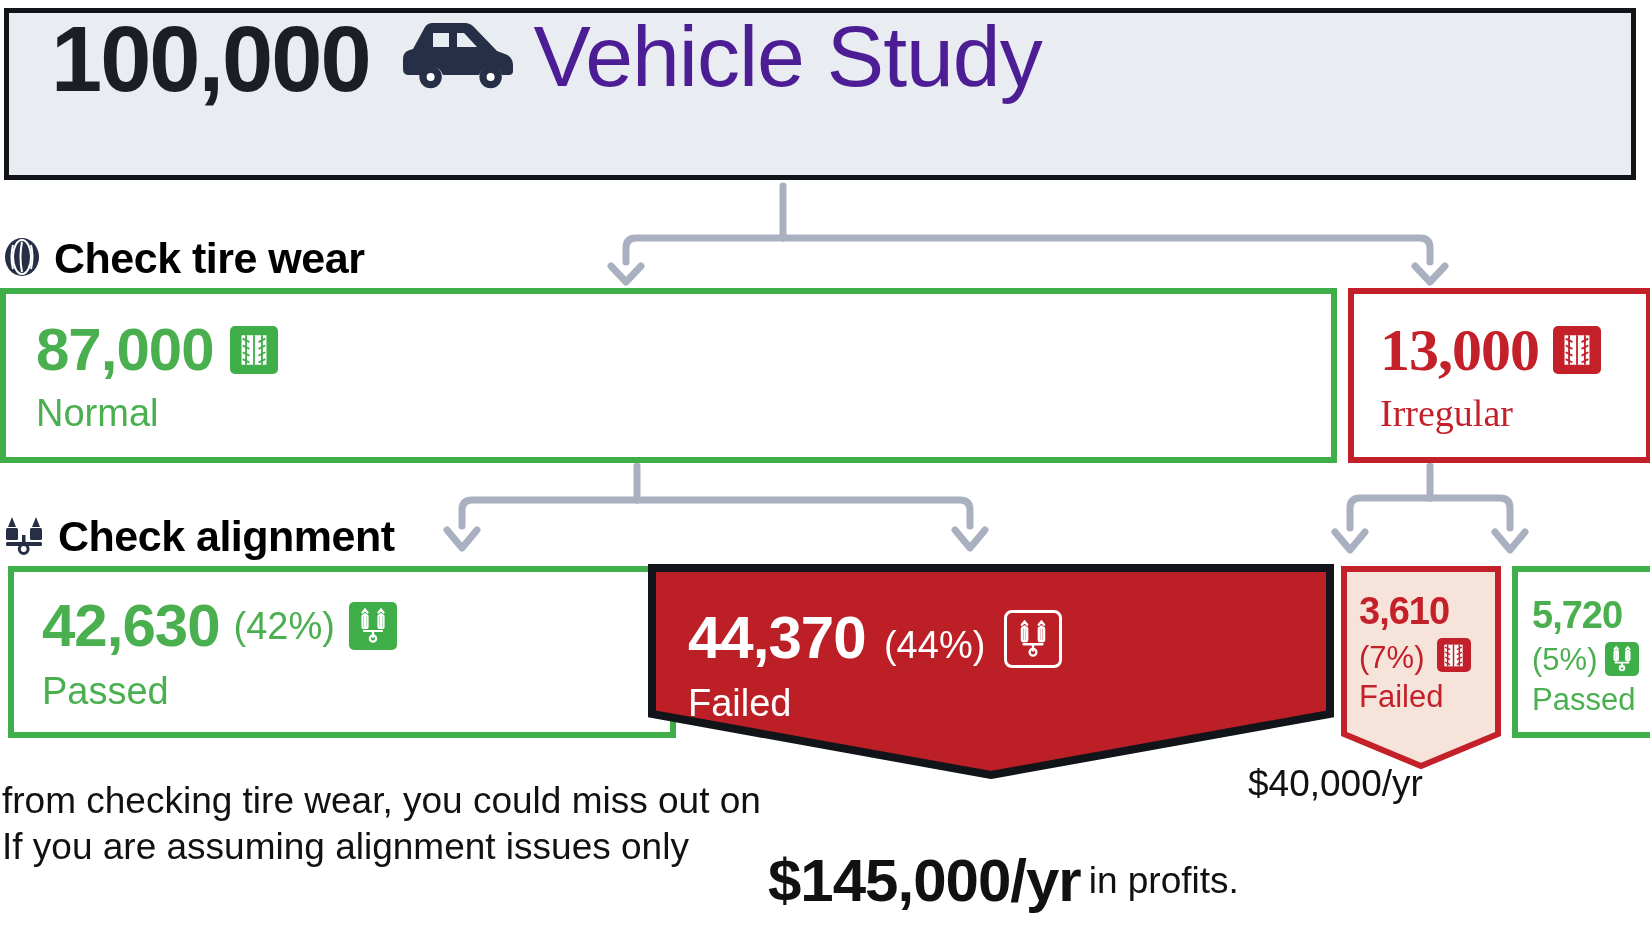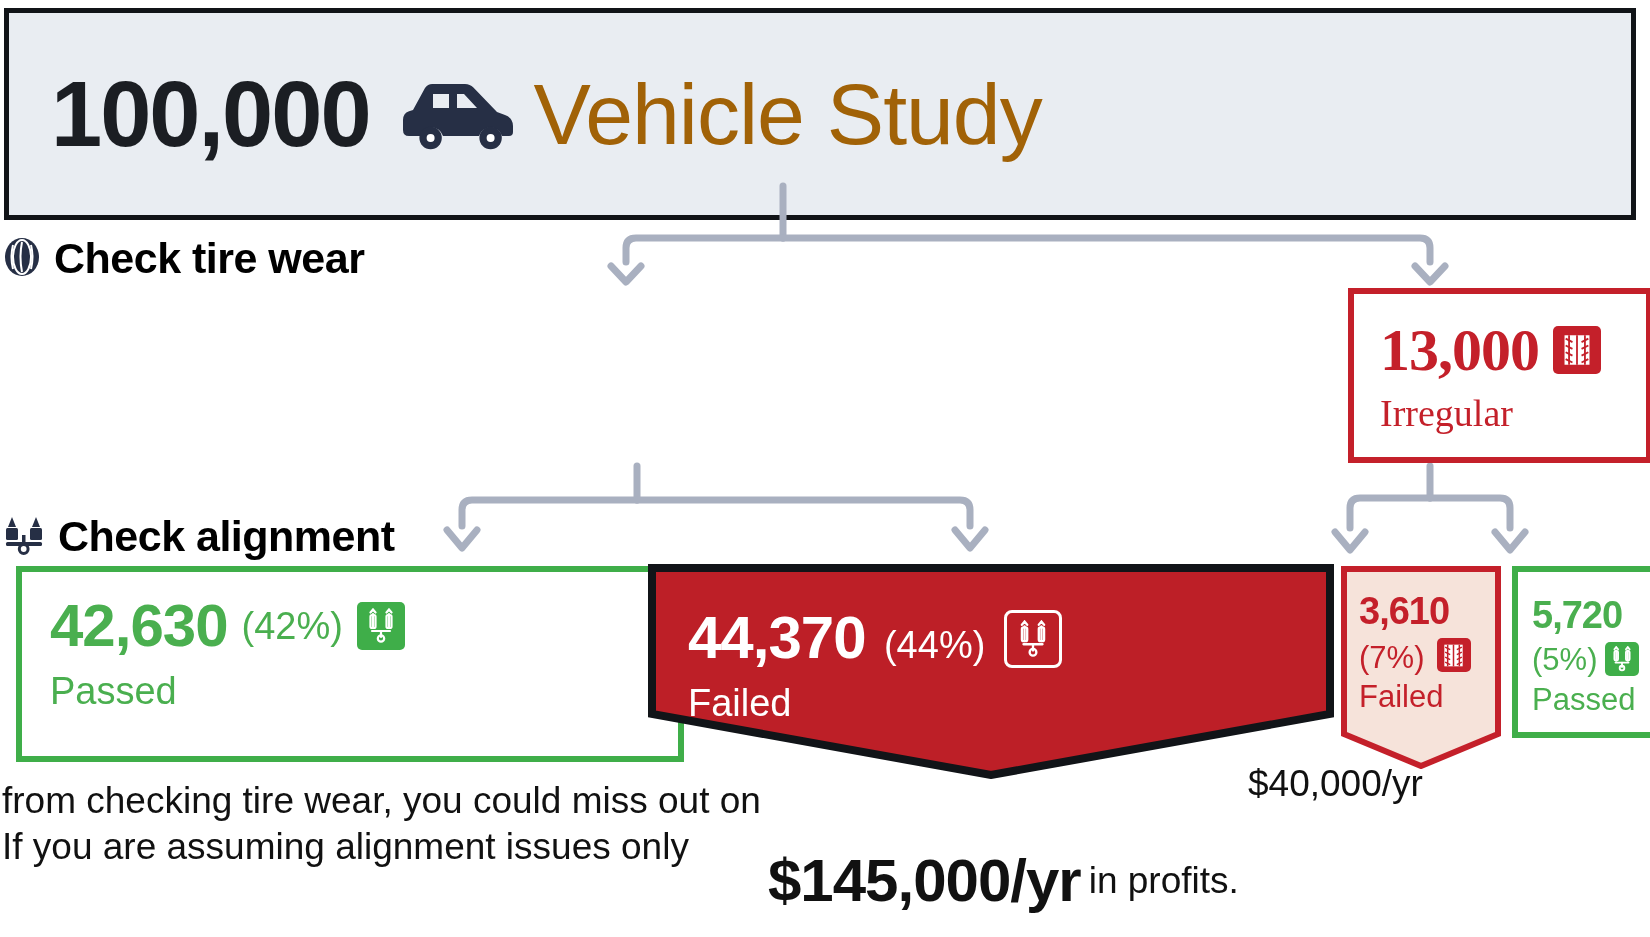--- a/index.html
+++ b/index.html
@@ -5,31 +5,31 @@
   html,body{margin:0;padding:0;}
   body{
     width:1650px;height:937px;background:#ffffff;
     font-family:"Liberation Sans","DejaVu Sans",sans-serif;
     position:relative;overflow:hidden;
   }
   .stage{position:absolute;left:0;top:0;width:1650px;height:937px;}
 
   
   #header{
-    position:absolute;left:4px;top:8px;width:1632px;height:212px;
+    position:absolute;left:4px;top:8px;width:1632px;height:172px;
     background:#e9edf2;border:5px solid #111418;box-sizing:border-box;
-    display:flex;align-items:center;
+    display:flex;align-items:flex-start;
   }
   #header .hnum{
     font-size:92px;font-weight:bold;color:#1b1e23;letter-spacing:-2px;
     margin-left:42px;line-height:1;
   }
   #header .hcar{margin:0 12px 0 22px;display:flex;align-items:center;}
   #header .htitle{
-    font-size:86px;color:#a16207;line-height:1;letter-spacing:-1px;
+    font-size:86px;color:#4c1d95;line-height:1;letter-spacing:-1px;
   }
 
   
   .seclabel{position:absolute;display:flex;align-items:center;gap:12px;}
   .seclabel .sectxt{font-size:43px;font-weight:bold;color:#000;letter-spacing:-0.5px;}
   #label-tire{left:2px;top:234px;justify-content:center;}
   #label-align{left:2px;top:512px;}
 
   
   .box{position:absolute;box-sizing:border-box;background:#fff;}
@@ -50,21 +50,21 @@
   #box-normal .num{font-size:60px;}
   #box-normal .sub{font-size:38px;margin-top:14px;}
   #box-normal .inner{padding:26px 0 0 30px;}
 
   #box-irregular{left:1348px;top:288px;width:304px;height:175px;font-family:Liberation Serif, serif;}
   #box-irregular .num{font-size:60px;}
   #box-irregular .sub{font-size:38px;margin-top:14px;}
   #box-irregular .inner{padding:26px 0 0 26px;}
 
   
-  #box-passed{left:16px;top:566px;width:668px;height:196px;}
+  #box-passed{left:8px;top:566px;width:668px;height:172px;}
   #box-passed .num{font-size:60px;}
   #box-passed .pct{font-size:38px;margin-left:14px;}
   #box-passed .sub{font-size:38px;margin-top:16px;}
   #box-passed .inner{padding:24px 0 0 28px;}
 
   
   #box-failed{
     position:absolute;left:648px;top:564px;width:616px;height:215px;
   }
   #box-failed .fail-content{
@@ -171,20 +171,39 @@
     <span>
       <svg width="40" height="40" viewBox="0 0 40 40">
         <ellipse cx="20" cy="20" rx="17" ry="19" fill="#262f45"></ellipse>
         <ellipse cx="20" cy="20" rx="9" ry="17" fill="none" stroke="#ffffff" stroke-width="2"></ellipse>
         <path d="M11 8 Q8 20 11 32 M20 5 Q17 20 20 35 M29 8 Q32 20 29 32" fill="none" stroke="#ffffff" stroke-width="2"></path>
       </svg>
     </span>
     <span class="sectxt">Check tire wear</span>
   </div>
 
+  <div id="box-normal" class="box green-border">
+    <div class="inner">
+      <div class="row1">
+        <span class="num c-green">87,000</span>
+        <span class="chip chip-green" style="width:48px;height:48px;margin-left:16px;">
+          <svg width="34" height="34" viewBox="0 0 30 30">
+            <rect x="4" y="2" width="22" height="26" fill="#ffffff"></rect>
+            <g stroke="#3fae49" stroke-width="1.6">
+              <path d="M15 2 L15 28"></path>
+              <path d="M8 2 L8 28 M22 2 L22 28"></path>
+              <path d="M5 5 L11 8 M5 11 L11 14 M5 17 L11 20 M5 23 L11 26"></path>
+              <path d="M25 5 L19 8 M25 11 L19 14 M25 17 L19 20 M25 23 L19 26"></path>
+            </g>
+          </svg>
+        </span>
+      </div>
+      <div class="sub c-green">Normal</div>
+    </div>
+  </div>
 
   <div id="box-irregular" class="box red-border">
     <div class="inner">
       <div class="row1">
         <span class="num c-red">13,000</span>
         <span class="chip chip-red" style="width:48px;height:48px;margin-left:14px;">
           <svg width="34" height="34" viewBox="0 0 30 30">
             <rect x="4" y="2" width="22" height="26" fill="#ffffff"></rect>
             <g stroke="#c4202a" stroke-width="1.6">
               <path d="M15 2 L15 28"></path>

